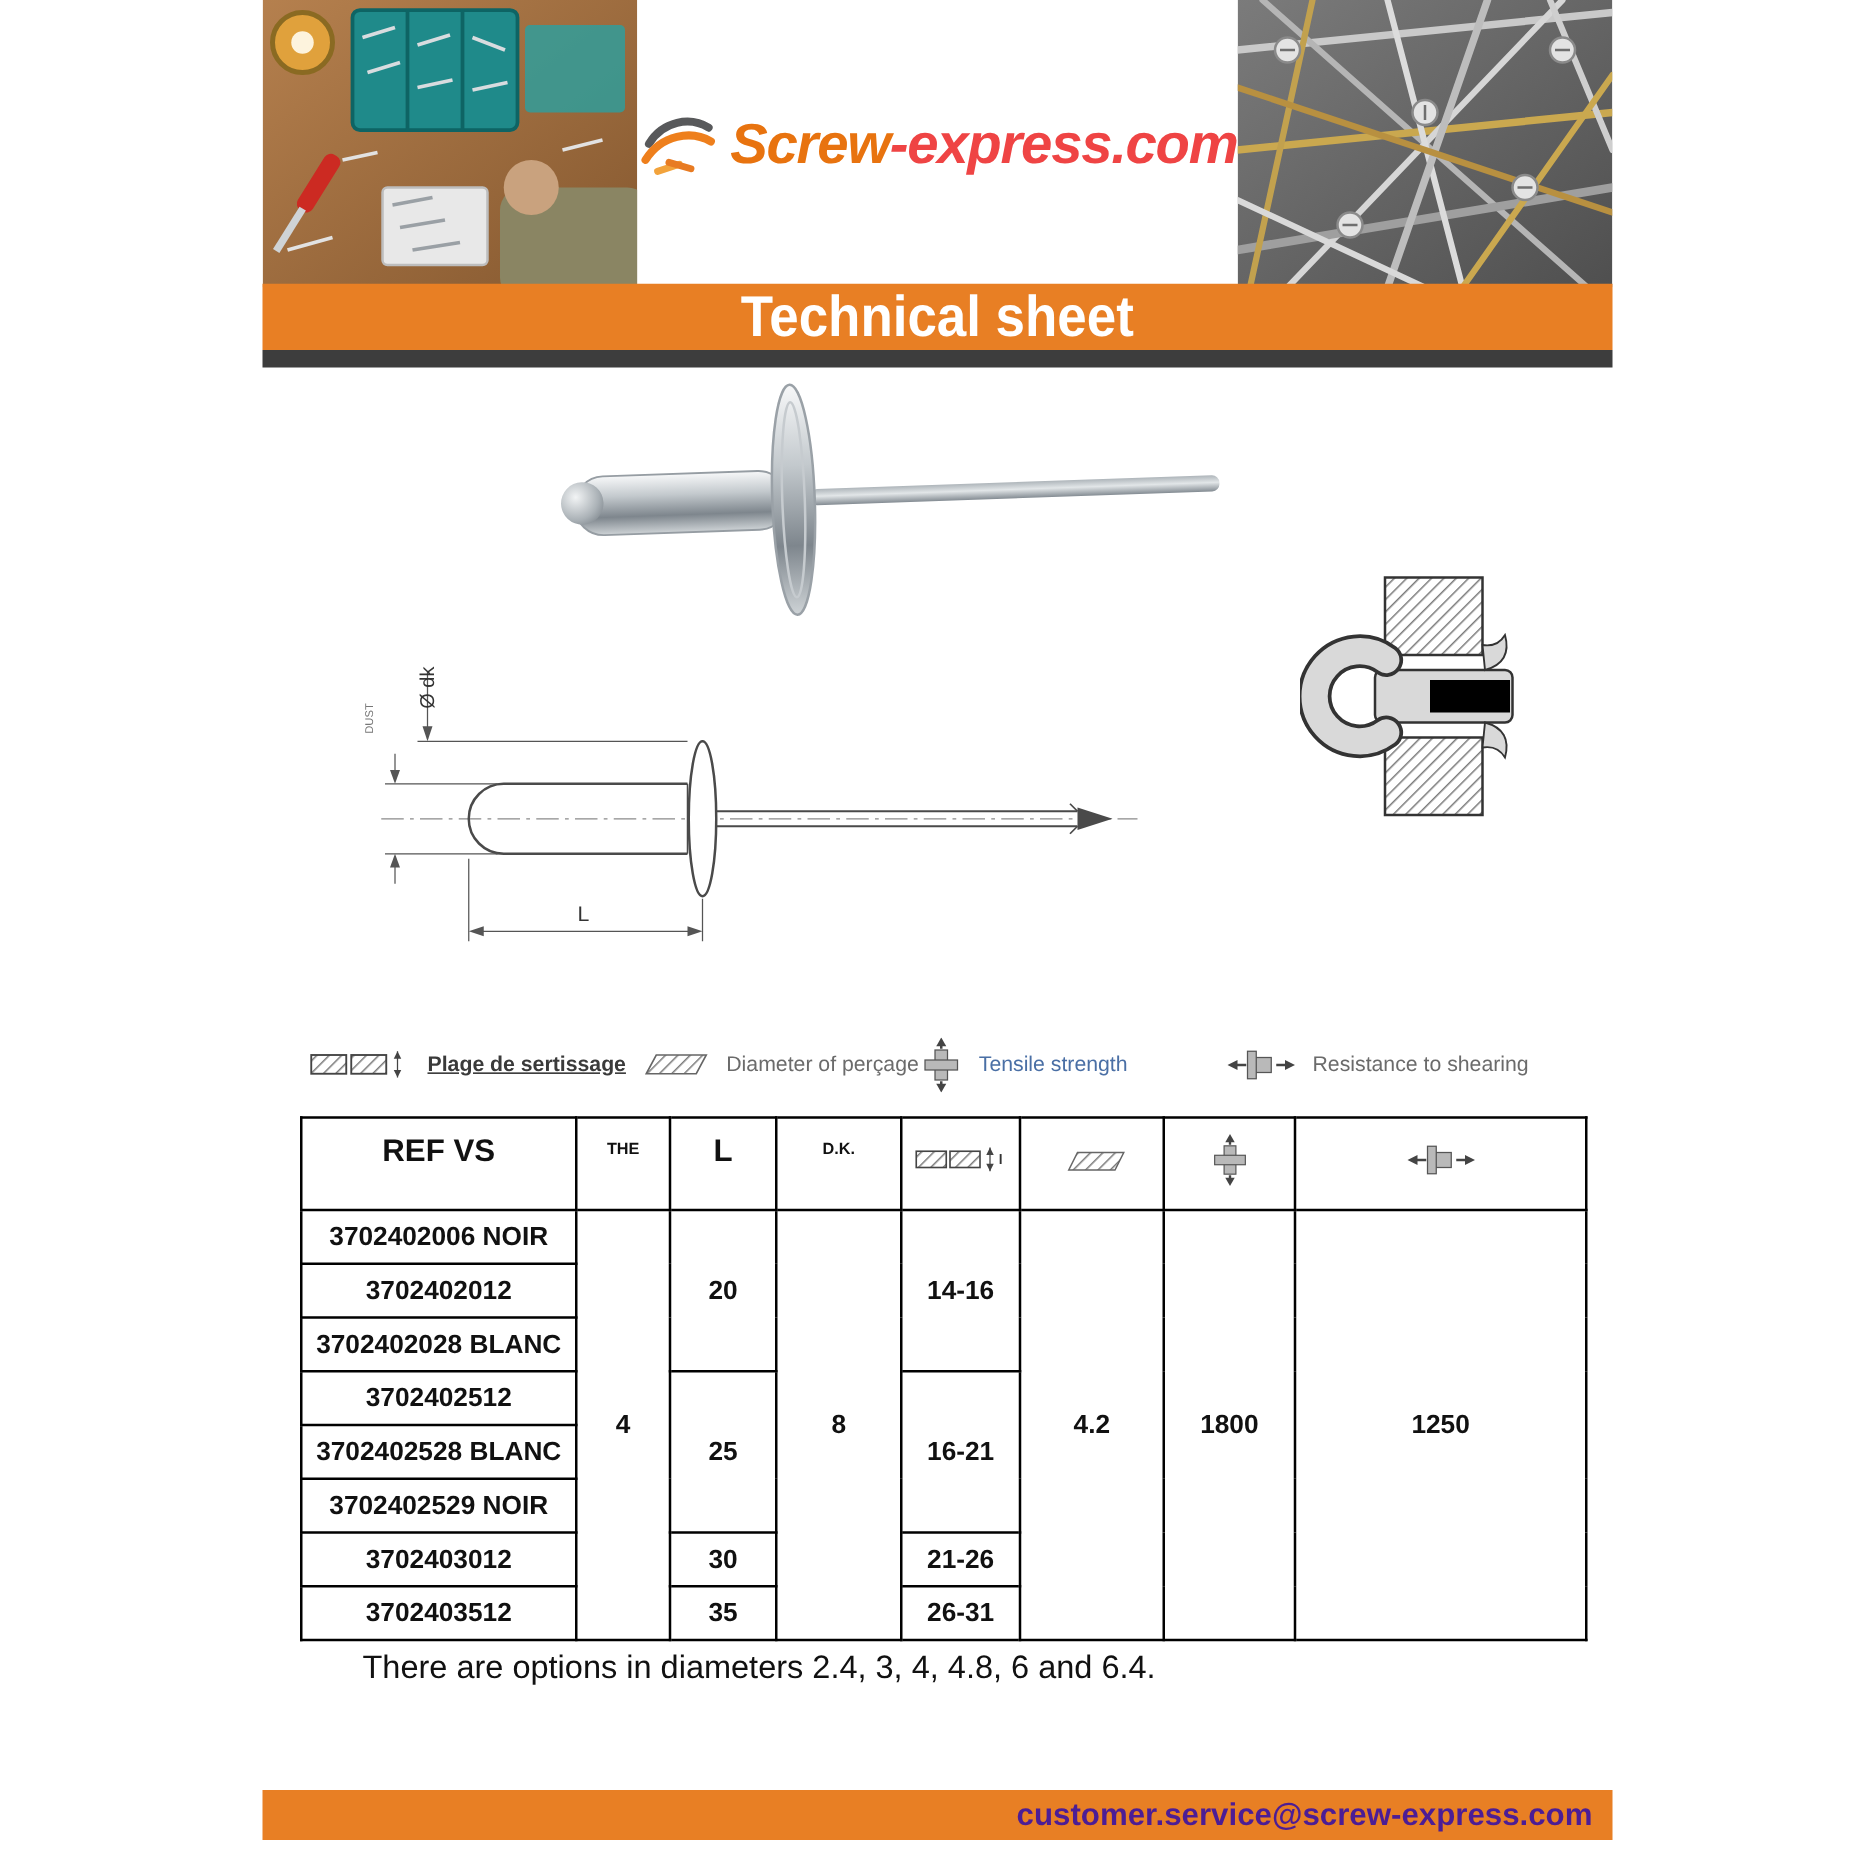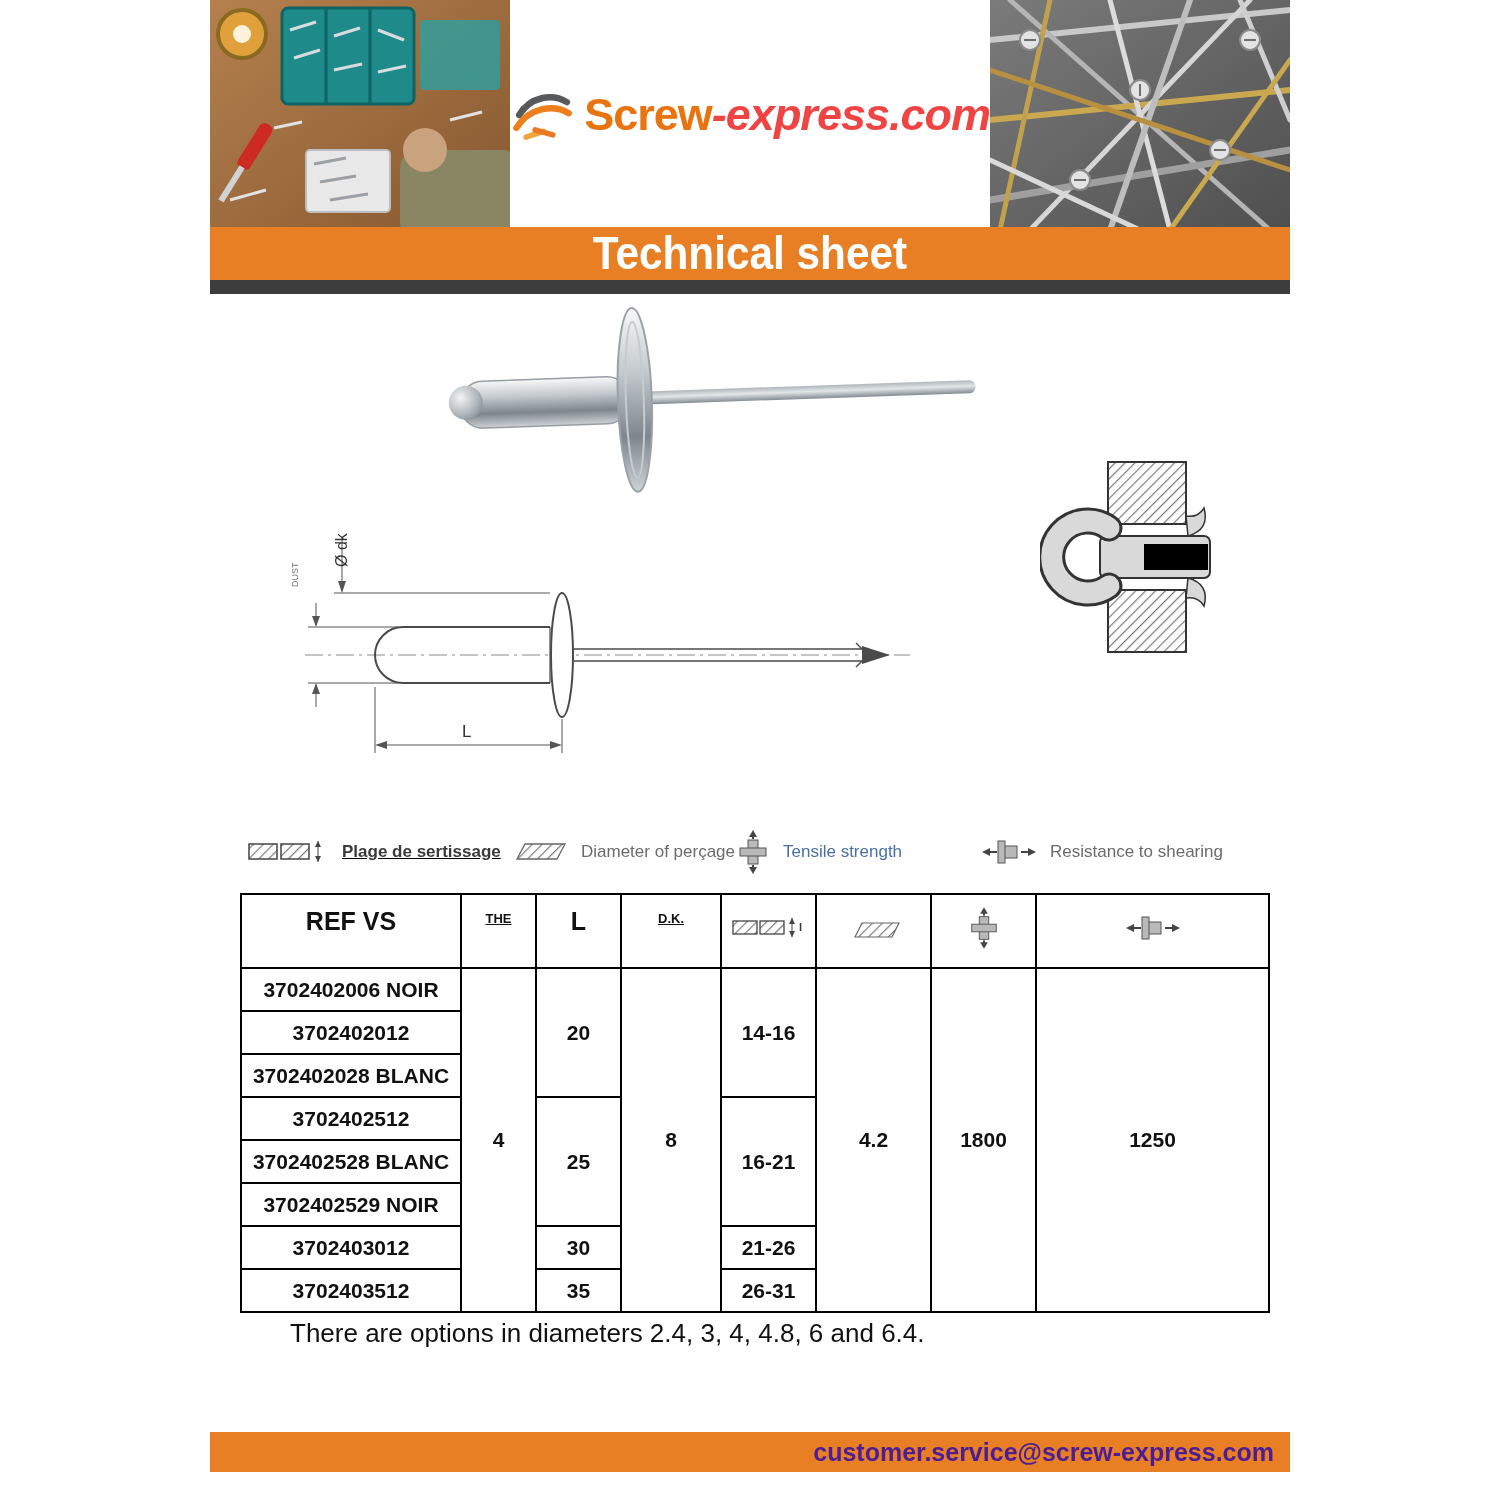--- a/index.html
+++ b/index.html
@@ -6,40 +6,40 @@
   body { font-family:"Liberation Sans", sans-serif; background:#ffffff; }
   .page { position:relative; width:1500px; height:1500px; background:#fff; overflow:hidden; margin:0 auto; }
   .abs { position:absolute; }
 
   
   .photo { top:0; height:230px; width:300px; overflow:hidden; }
   .photo-left { left:210px; }
   .photo-right { left:990px; }
   .logo-zone { left:510px; top:0; width:480px; height:230px; display:flex; align-items:center; justify-content:center; gap:10px; background:#fff; }
   .brand-text { font-size:45px; letter-spacing:-1px; white-space:nowrap; }
-  .brand-bold { font-weight:bold; color:#e8730f; }
+  .brand-bold { font-weight:bold; color:#e8730f;font-style:italic; }
   .brand-rest { font-style:italic; color:#ef4444; font-weight:600; }
 
   .banner { left:210px; top:227px; width:1080px; height:53px; background:#e87f24; display:flex; align-items:flex-end; justify-content:center; }
   .banner-title { color:#fff; font-weight:bold; font-size:46px; letter-spacing:0px; transform:scaleX(0.92); }
   .banner-dark { left:210px; top:280px; width:1080px; height:14px; background:#3d3d3d; }
 
   
   .legend-item { top:836px; display:flex; align-items:center; gap:12px; height:32px; }
   .legend-label { font-size:17px; color:#6b6b6b; }
   .legend-label.strong { color:#3a3a3a; font-weight:600; }
   .legend-label.blue { color:#4a6fa5; }
 
   
   .spec-table { position:absolute; left:240px; top:893px; width:1028px; border-collapse:collapse; table-layout:fixed; background:#fff; }
   .spec-table th, .spec-table td { border:2px solid #000; text-align:center; vertical-align:middle; color:#111; overflow:hidden; }
   .spec-table thead tr { height:74px; }
   .spec-table tbody tr { height:43px; }
   .spec-table th { vertical-align:top; padding-top:12px; font-size:25px; font-weight:bold; }
-  .spec-table th.small-head { font-size:13px; font-weight:600; padding-top:16px;text-decoration:underline; }
+  .spec-table th.small-head { font-size:13px; font-weight:600; padding-top:16px; }
   .spec-table th.icon-head { vertical-align:middle; padding-top:0; }
   .spec-table td { font-size:21px; font-weight:bold; padding:0 3px; }
 
   .note { left:290px; top:1318px; font-size:26px; color:#111; }
 
   .footer-bar { left:210px; top:1432px; width:1080px; height:40px; background:#e87f24; display:flex; align-items:center; justify-content:flex-end; padding-right:16px; }
   .footer-email { color:#4c1d95; font-weight:bold; font-size:25px; }
 </style>
 </head>
 <body>

